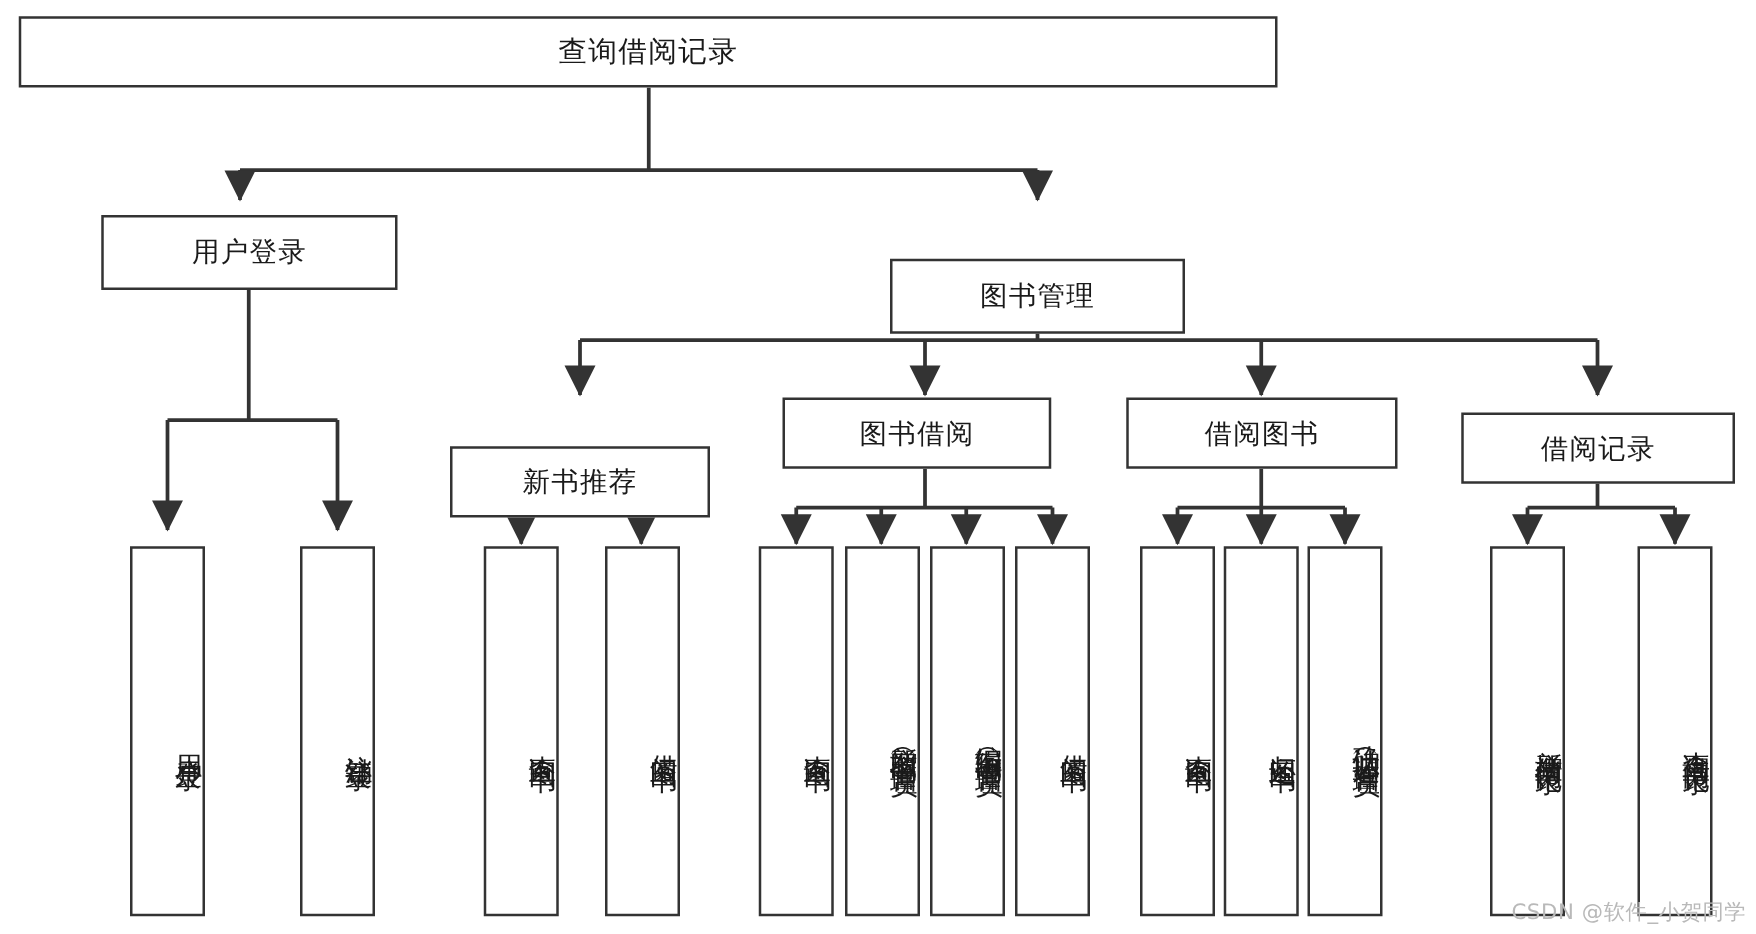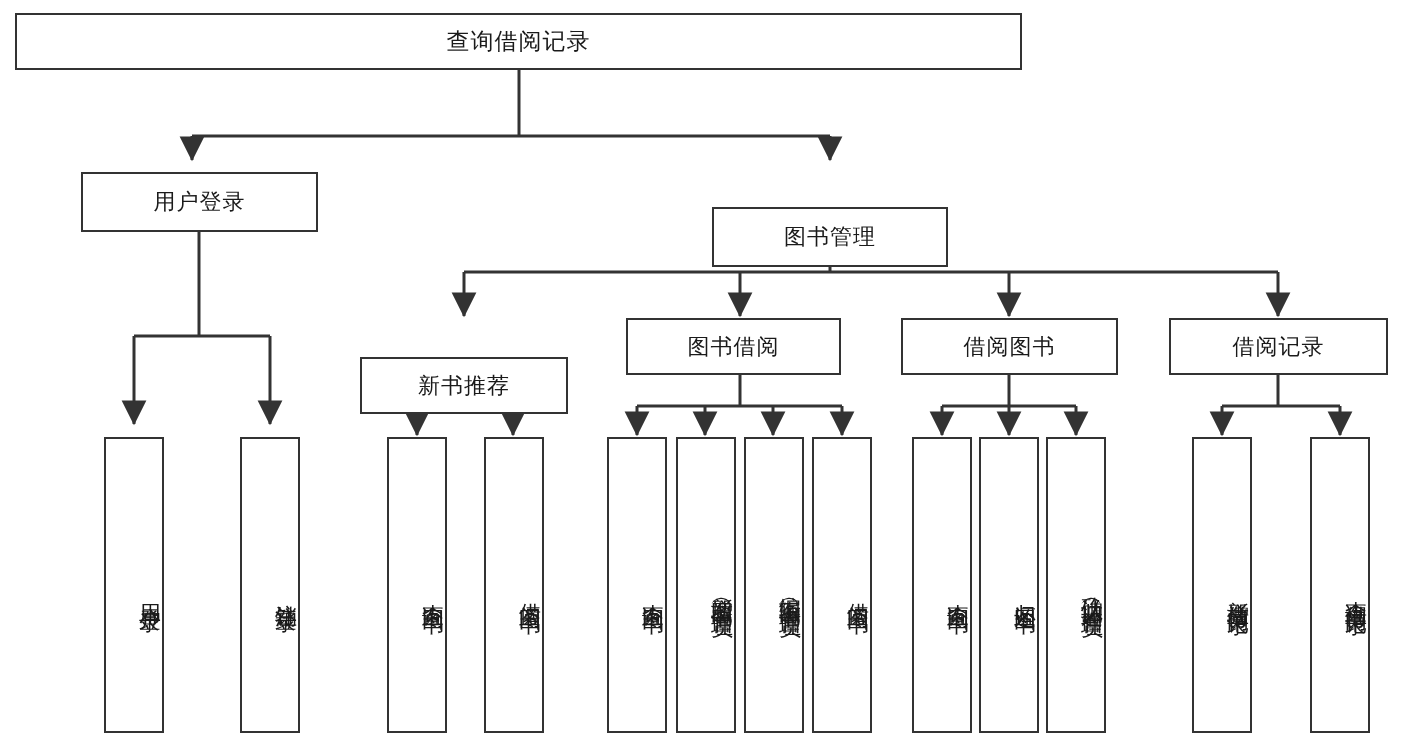--- a/index.html
+++ b/index.html
@@ -137,21 +137,21 @@
 
   <div class="node h" style="left:360px; top:335px; width:208px; height:57px;margin-top:22px;">
     <span>新书推荐</span>
   </div>
   <div class="node h" style="left:626px; top:318px; width:215px; height:57px;">
     <span>图书借阅</span>
   </div>
   <div class="node h" style="left:901px; top:318px; width:217px; height:57px;">
     <span>借阅图书</span>
   </div>
-  <div class="node h" style="left:1169px; top:318px; width:219px; height:57px;">
+  <div class="node h" style="left:1169px; top:330px; width:219px; height:57px;">
     <span>借阅记录</span>
   </div>
 
   <div class="node v" style="left:104px; top:437px; width:60px; height:296px;">
     <span class="vlabel">用户登录</span>
   </div>
   <div class="node v" style="left:240px; top:437px; width:60px; height:296px;">
     <span class="vlabel">注销登录</span>
   </div>
 
@@ -185,14 +185,15 @@
     <span class="vlabel">确认归还（管理员）</span>
   </div>
 
   <div class="node v" style="left:1192px; top:437px; width:60px; height:296px;">
     <span class="vlabel">新增借阅记录</span>
   </div>
   <div class="node v" style="left:1310px; top:437px; width:60px; height:296px;">
     <span class="vlabel">查询借阅记录</span>
   </div>
 
+  <div class="watermark">CSDN @软件_小贺同学</div>
 
 </div>
 
 </body></html>

